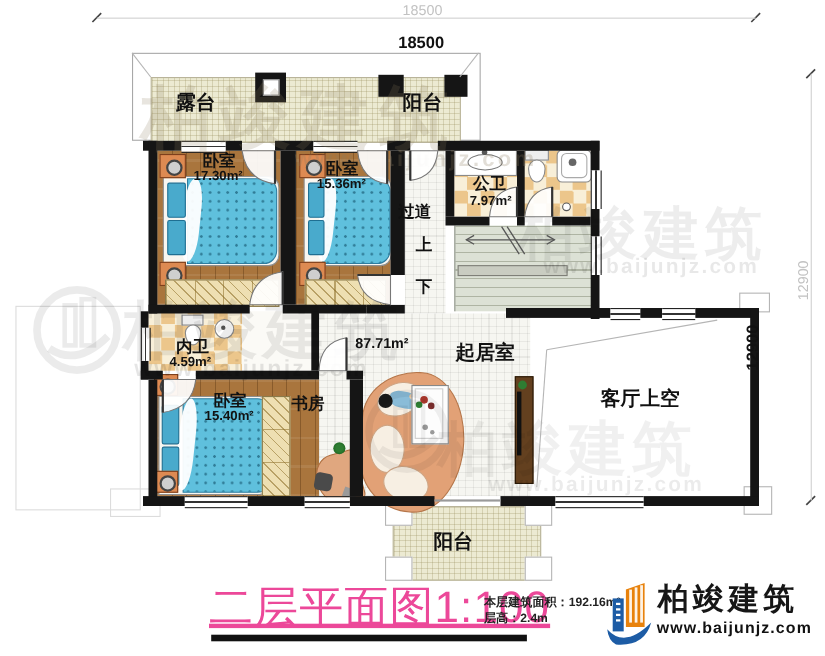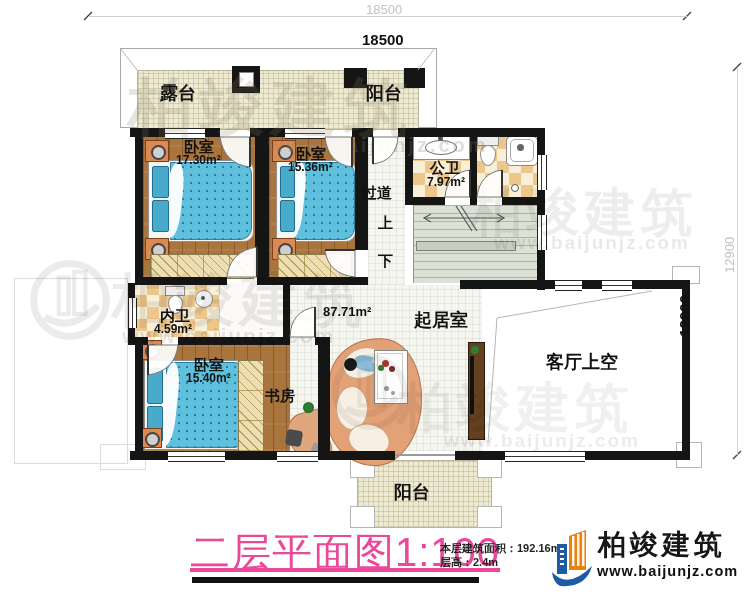--- a/index.html
+++ b/index.html
@@ -304,21 +304,21 @@
   <div class="lbl" style="left:288px;top:161px;font-size:12px;">15.36m²</div>
   <div class="lbl" style="left:362px;top:185px;font-size:15px;">过道</div>
   <div class="lbl" style="left:378px;top:215px;font-size:15px;">上</div>
   <div class="lbl" style="left:378px;top:253px;font-size:15px;">下</div>
   <div class="lbl" style="left:430px;top:160px;font-size:15px;">公卫</div>
   <div class="lbl" style="left:427px;top:176px;font-size:12px;">7.97m²</div>
   <div class="lbl" style="left:160px;top:308px;font-size:15px;">内卫</div>
   <div class="lbl" style="left:154px;top:323px;font-size:12px;">4.59m²</div>
   <div class="lbl" style="left:194px;top:357px;font-size:15px;">卧室</div>
   <div class="lbl" style="left:186px;top:372px;font-size:12px;">15.40m²</div>
-  <div class="lbl" style="left:265px;top:388px;font-size:15px;">书房</div>
+  <div class="lbl" style="left:265px;top:360px;font-size:15px;">书房</div>
   <div class="lbl" style="left:323px;top:305px;font-size:13px;">87.71m²</div>
   <div class="lbl" style="left:414px;top:311px;font-size:18px;">起居室</div>
   <div class="lbl" style="left:546px;top:353px;font-size:18px;">客厅上空</div>
   <div class="lbl" style="left:394px;top:483px;font-size:18px;">阳台</div>
 
   <div class="lbl" style="left:190px;top:531px;font-size:40px;font-weight:400;color:#ec4899;letter-spacing:1px;text-decoration:underline;">二层平面图1:100</div>
   <div class="titlebar" style="left:192px;top:577px;width:287px;height:6px;"></div>
   <div class="lbl" style="left:440px;top:543px;font-size:11px;font-weight:600;color:#222;">
     <span>本层建筑面积：</span><span>192.16m²</span>
   </div>

